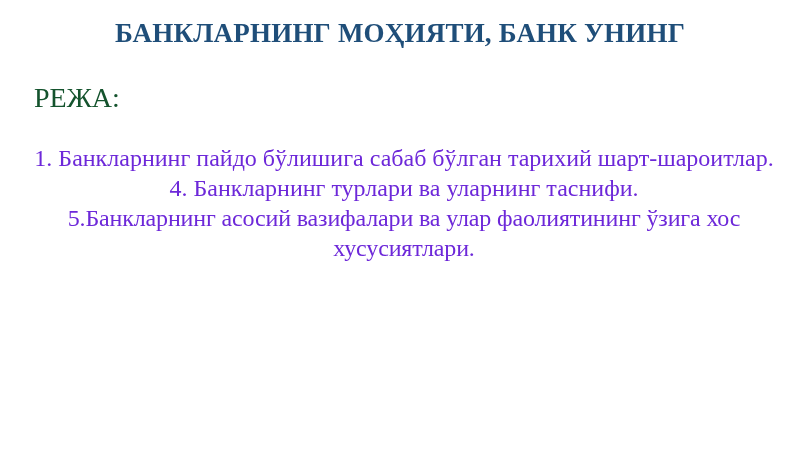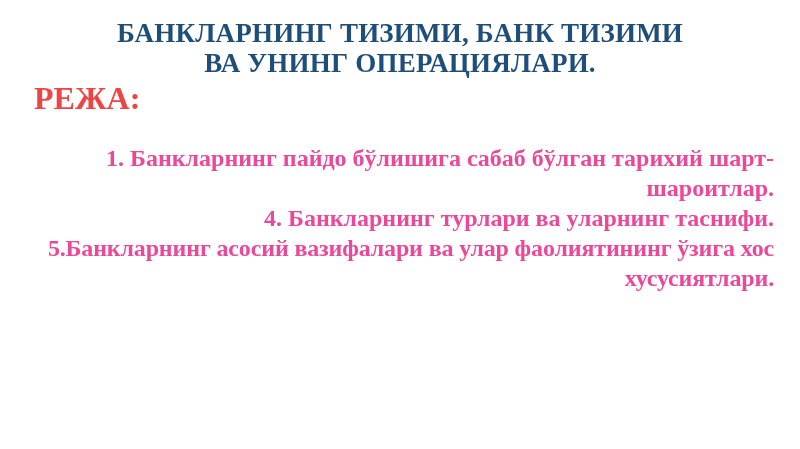--- a/index.html
+++ b/index.html
@@ -41,58 +41,57 @@
   }
 
   
   .body-block {
     position: absolute;
     left: 34px;
     top: 83px;
     width: 740px;
   }
   .plan-label {
-    color: #ef4444;
-    font-weight: bold;
-    font-size: 32px;
+    color: #14532d;
+    font-weight: normal;
+    font-size: 28px;
     line-height: 30px;
     margin: 0;
     text-align: left;
   }
   .spacer-line {
     height: 30px;
     line-height: 30px;
     font-size: 24px;
   }
   .plan-list {
     list-style: none;
     margin: 0;
     padding: 0;
   }
   .plan-item {
-    color: #ec4899;
-    font-weight: bold;
+    color: #6d28d9;
+    font-weight: normal;
     font-size: 24px;
     line-height: 30px;
     margin: 0;
-    text-align: right;
+    text-align: center;
     word-spacing: 0px;
   }
   .plan-item.wide {
     letter-spacing: -0.15px;
   }
 </style>
 </head>
 <body>
 
 <div class="slide">
 
   <div class="title-block">
-    <span class="title-line">БАНКЛАРНИНГ ТИЗИМИ, БАНК ТИЗИМИ</span>
-    <span class="title-line">ВА УНИНГ ОПЕРАЦИЯЛАРИ.</span>
+    <span class="title-line">БАНКЛАРНИНГ МОҲИЯТИ, БАНК УНИНГ</span>
   </div>
 
   <div class="body-block">
 
     <p class="plan-label">РЕЖА:</p>
 
     <div class="spacer-line">&nbsp;</div>
 
     <ul class="plan-list">
       <li class="plan-item">1. Банкларнинг пайдо бўлишига сабаб бўлган тарихий шарт-шароитлар.</li>

